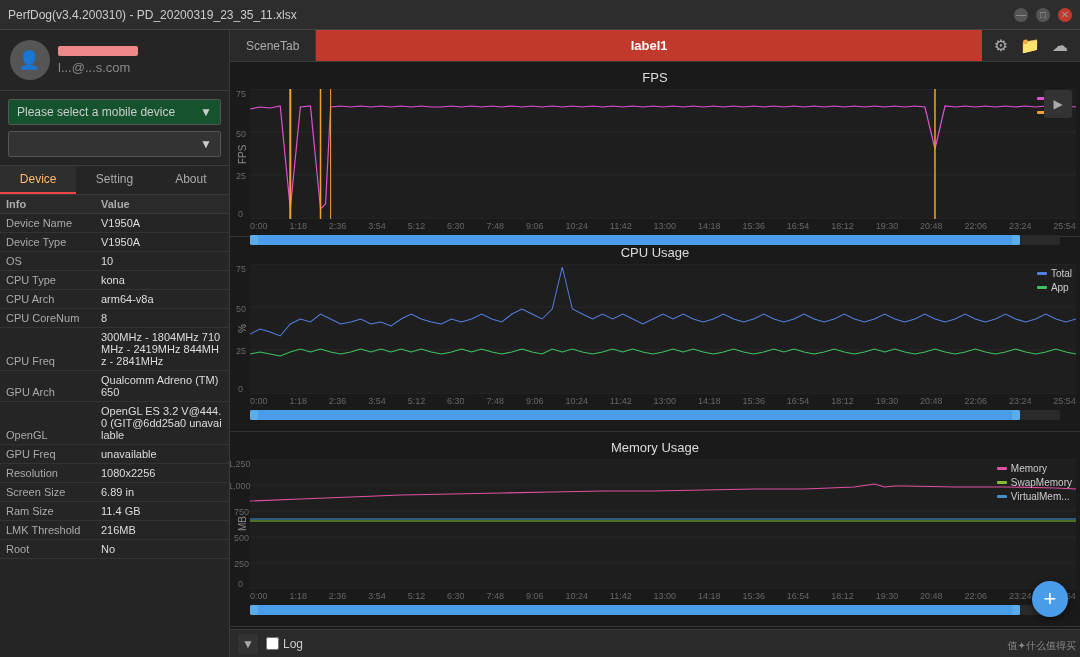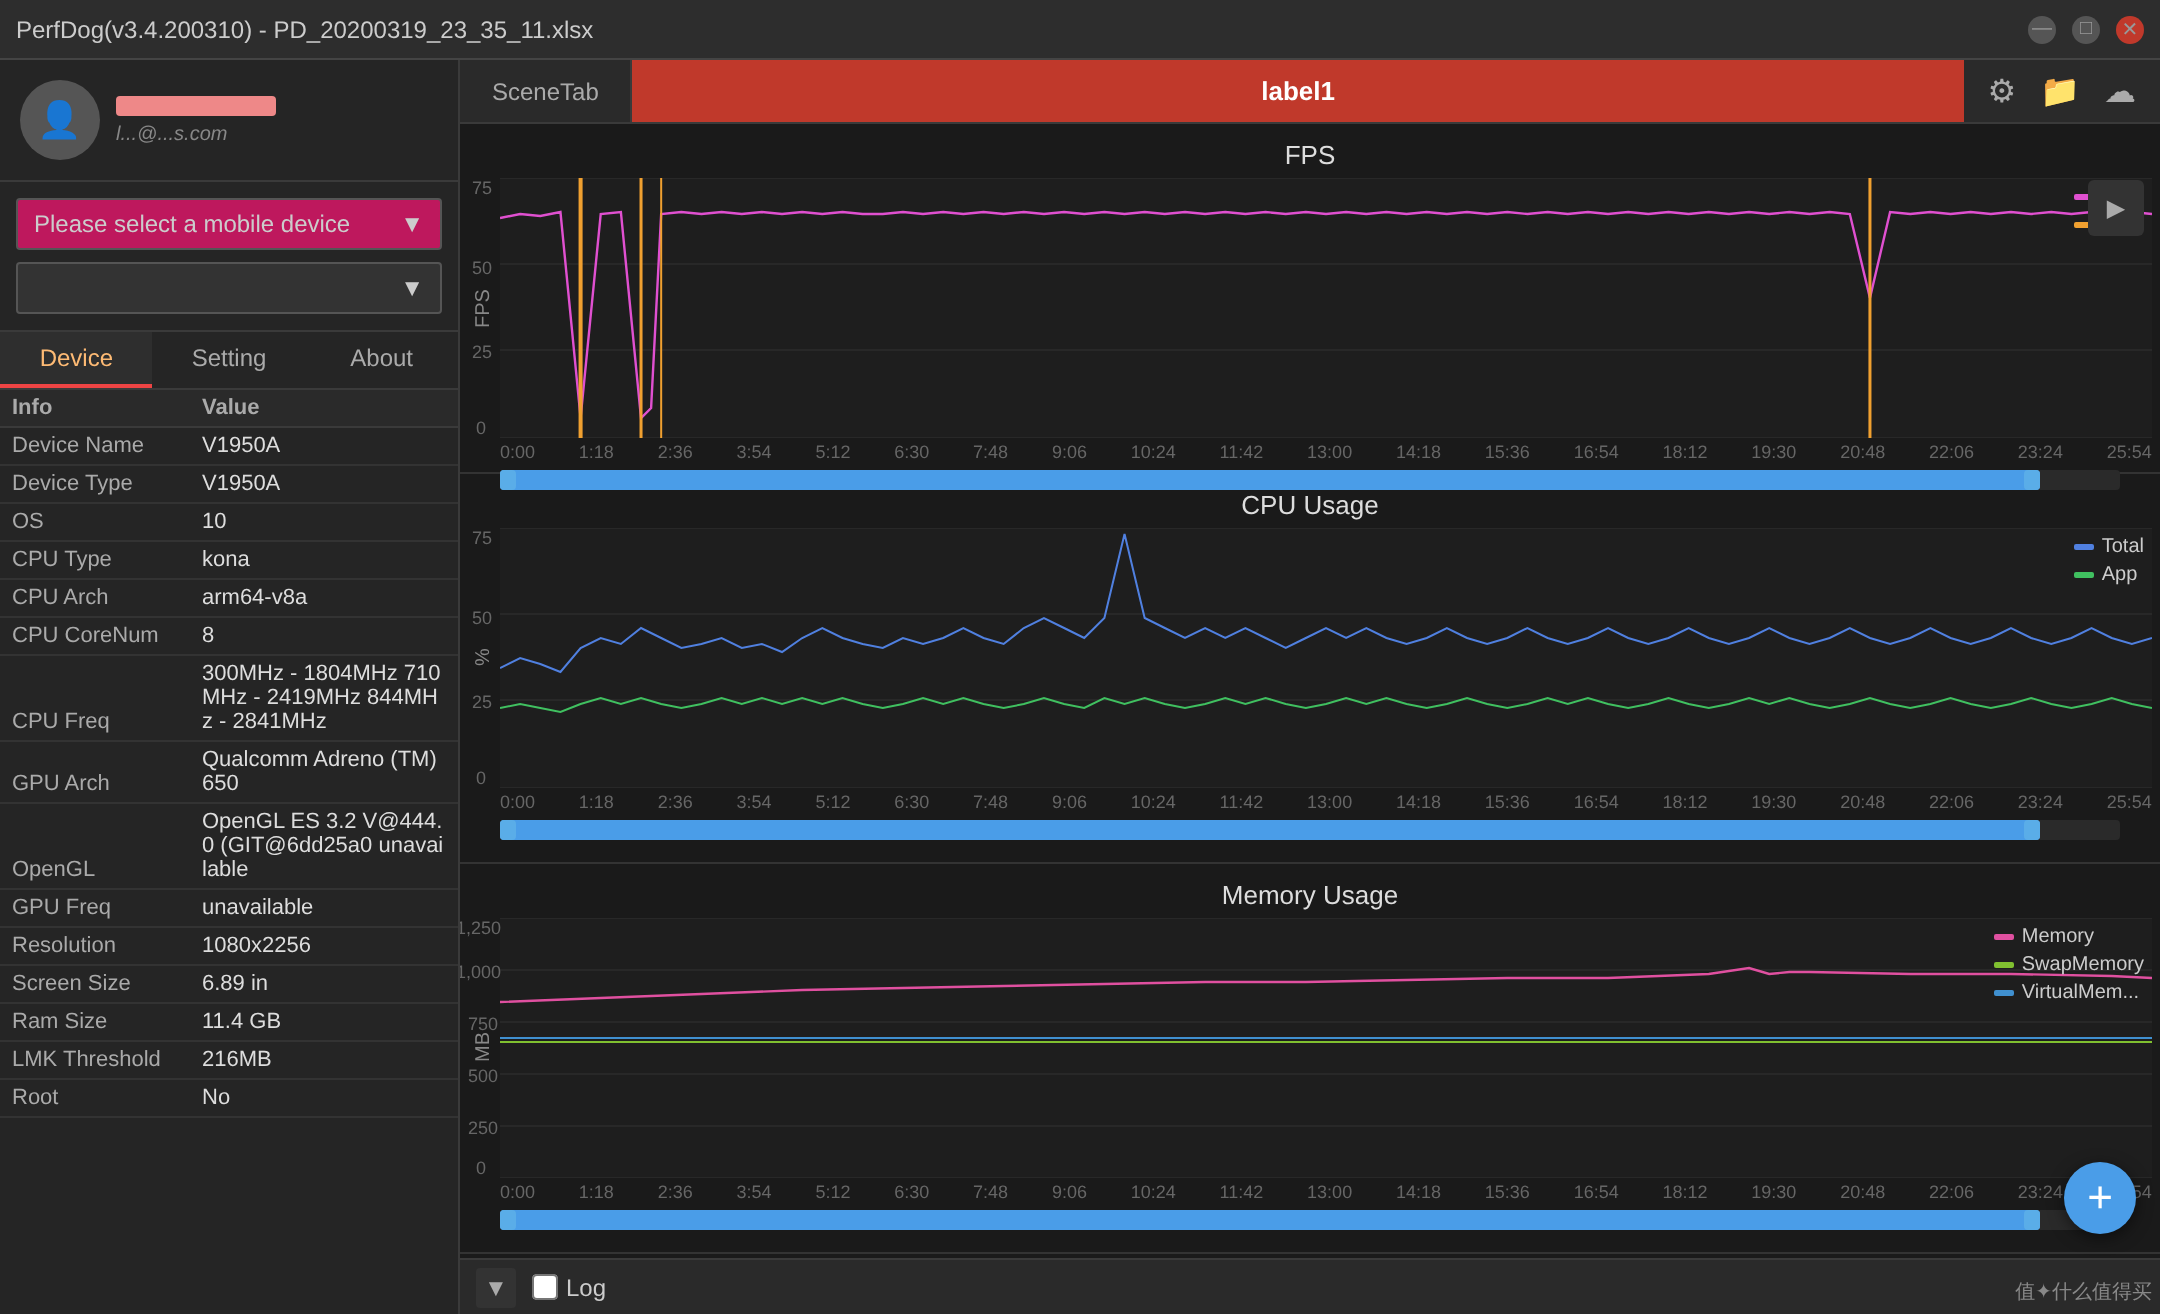--- a/index.html
+++ b/index.html
@@ -56,30 +56,30 @@
       border-radius: 50%;
       display: flex;
       align-items: center;
       justify-content: center;
       font-size: 18px;
       color: #aaa;
       flex-shrink: 0;
     }
     #user-info { flex: 1; overflow: hidden; }
     #username { font-size: 12px; color: #e88; background: #e88; border-radius: 2px; height: 10px; margin-bottom: 4px; }
-    #useremail { font-size: 10px; color: #888; white-space: nowrap; overflow: hidden; text-overflow: ellipsis; font-style: italic; }
+    #useremail { font-size: 13px; color: #888; white-space: nowrap; overflow: hidden; text-overflow: ellipsis; }
 
     
     #device-select-area {
       padding: 8px;
       border-bottom: 1px solid #3a3a3a;
     }
     .select-box {
       width: 100%;
-      background: #be185d;
+      background: #14532d;
       border: 1px solid #555;
       color: #ccc;
       padding: 5px 8px;
       font-size: 12px;
       display: flex;
       align-items: center;
       justify-content: space-between;
       cursor: pointer;
       border-radius: 2px;
       margin-bottom: 6px;

